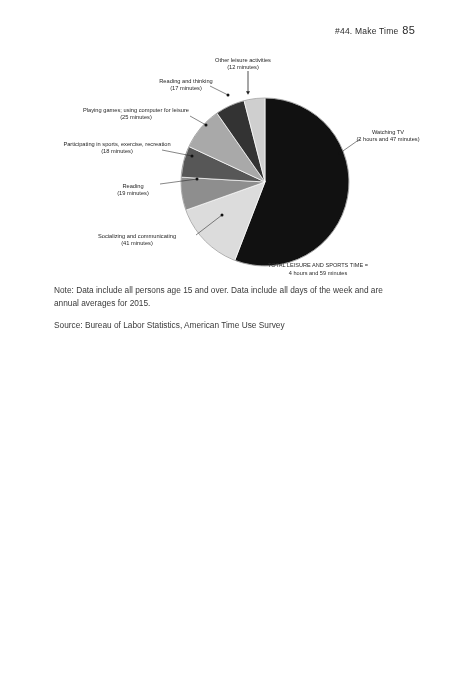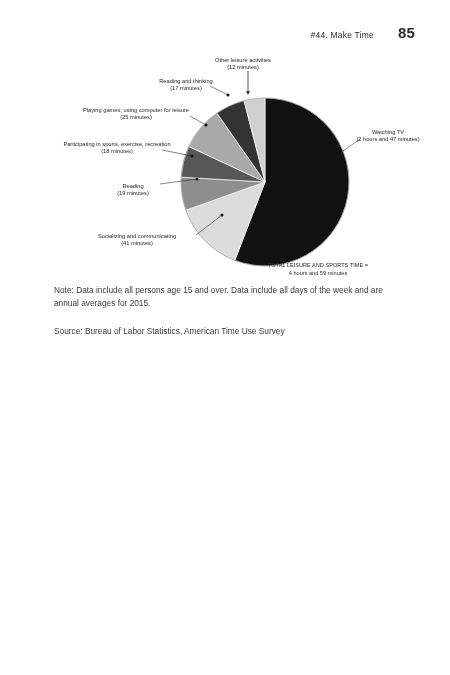--- a/index.html
+++ b/index.html
@@ -9,37 +9,37 @@
     font-family:"Liberation Sans", sans-serif;
     color:#1a1a1a;
     position:relative;
     overflow:hidden;
   }
   .page{position:absolute;inset:0;}
 
   
   .runhead{
     position:absolute;top:24px;right:35px;
-    display:flex;align-items:baseline;gap:24px;
+    display:flex;align-items:baseline;gap:4px;
     font-size:8.5px;letter-spacing:.2px;color:#2a2a2a;
   }
   .runhead .chap{font-size:8.5px;}
-  .runhead .pageno{font-size:15px;font-weight:bold;}
+  .runhead .pageno{font-size:11px;font-weight:normal;}
 
   
   .figure{position:absolute;left:0;top:45px;width:450px;height:245px;}
   .figure svg{display:block;}
 
   
   .notes{
     position:absolute;left:54px;top:284px;width:348px;
     font-size:8.3px;line-height:1.62;color:#3a3a3a;
   }
   .notes p{margin:0;}
-  .notes .src{margin-top:14px;}
+  .notes .src{margin-top:8px;}
 </style>
 </head>
 <body>
 
 <div class="page">
 
   <div class="runhead">
     <span class="chap">#44. Make Time</span>
     <span class="pageno">85</span>
   </div>

